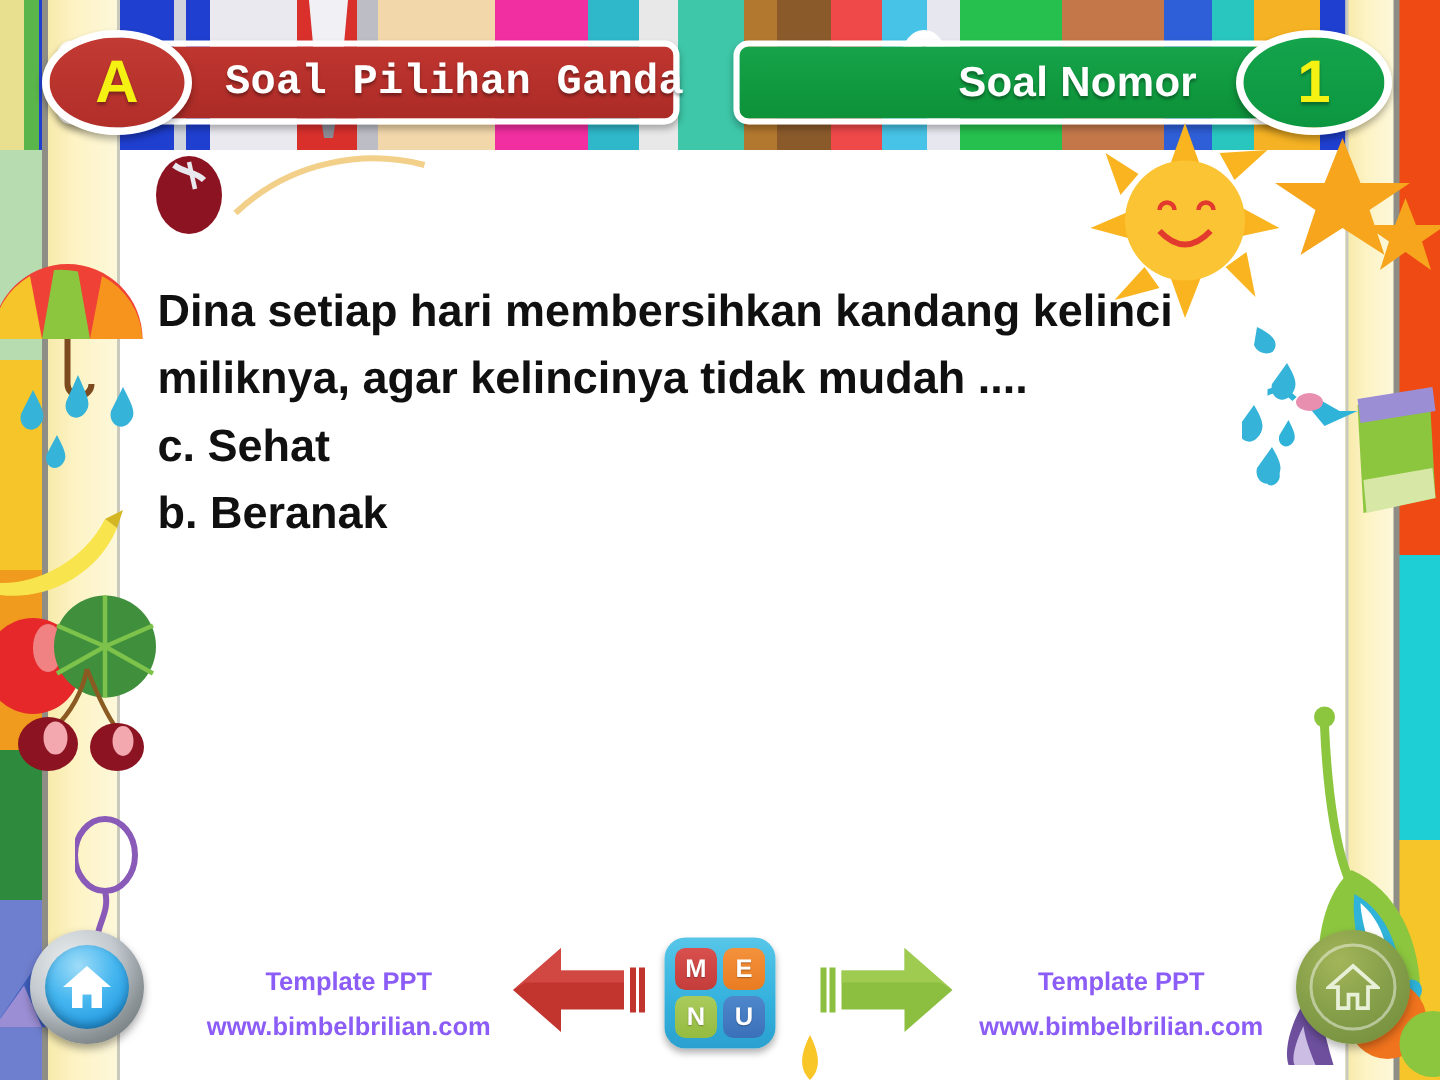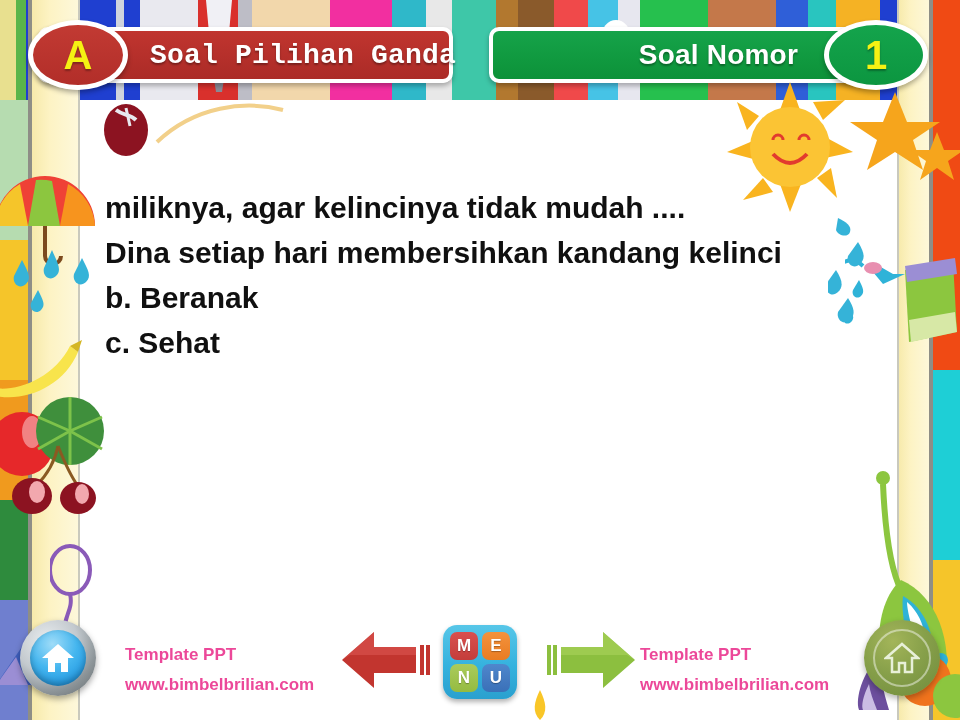--- a/index.html
+++ b/index.html
@@ -132,21 +132,22 @@
     box-shadow: 0 3px 6px rgba(0,0,0,.3);
   }
   .home-right-inner {
     width: 58px; height: 58px; border-radius: 50%;
     border: 2px solid rgba(255,255,255,.45);
     display: flex; align-items: center; justify-content: center;
   }
 
   .watermark {
     position: absolute;
-    color: #ec4899;
+    text-align: center;
+    color: #8b5cf6;
     font-size: 17px;
     font-weight: bold;
     line-height: 30px;
     white-space: nowrap;
   }
   .wm-left  { left: 125px; top: 640px; width: 215px; }
   .wm-right { left: 640px; top: 640px; width: 215px; }
 
   .arrow { position: absolute; }
   .arrow-left  { left: 340px; top: 628px; }
@@ -385,24 +386,24 @@
   </div>
 
   <svg style="position:absolute;left:828px;top:216px;" width="70" height="130" viewBox="0 0 70 130">
     <path d="M10 2 C18 6 24 10 22 16 C20 22 10 20 8 14 Z" fill="#35b3d8"></path>
     <path d="M30 26 C36 36 38 42 32 48 C26 54 18 48 20 40 Z" fill="#35b3d8"></path>
     <path d="M8 54 C14 64 16 70 10 76 C4 82 -4 76 -2 68 Z" fill="#35b3d8"></path>
     <path d="M20 82 C26 92 28 98 22 104 C16 110 8 104 10 96 Z" fill="#35b3d8"></path>
   </svg>
 
   <div class="content">
+    <div class="q-line">Dina setiap hari membersihkan kandang kelinci</div>
     <div class="q-line">miliknya, agar kelincinya tidak mudah ....</div>
-    <div class="q-line">Dina setiap hari membersihkan kandang kelinci</div>
+    <div class="opt-line">c. Sehat</div>
     <div class="opt-line">b. Beranak</div>
-    <div class="opt-line">c. Sehat</div>
   </div>
 
   <div class="bottom-cover"></div>
 
   <div class="home-btn home-left">
     <div class="home-left-inner">
       <svg width="34" height="32" viewBox="0 0 34 32">
         <path d="M17 2 L33 16 L27 16 L27 30 L20 30 L20 21 L14 21 L14 30 L7 30 L7 16 L1 16 Z" fill="#ffffff"></path>
       </svg>
     </div>

